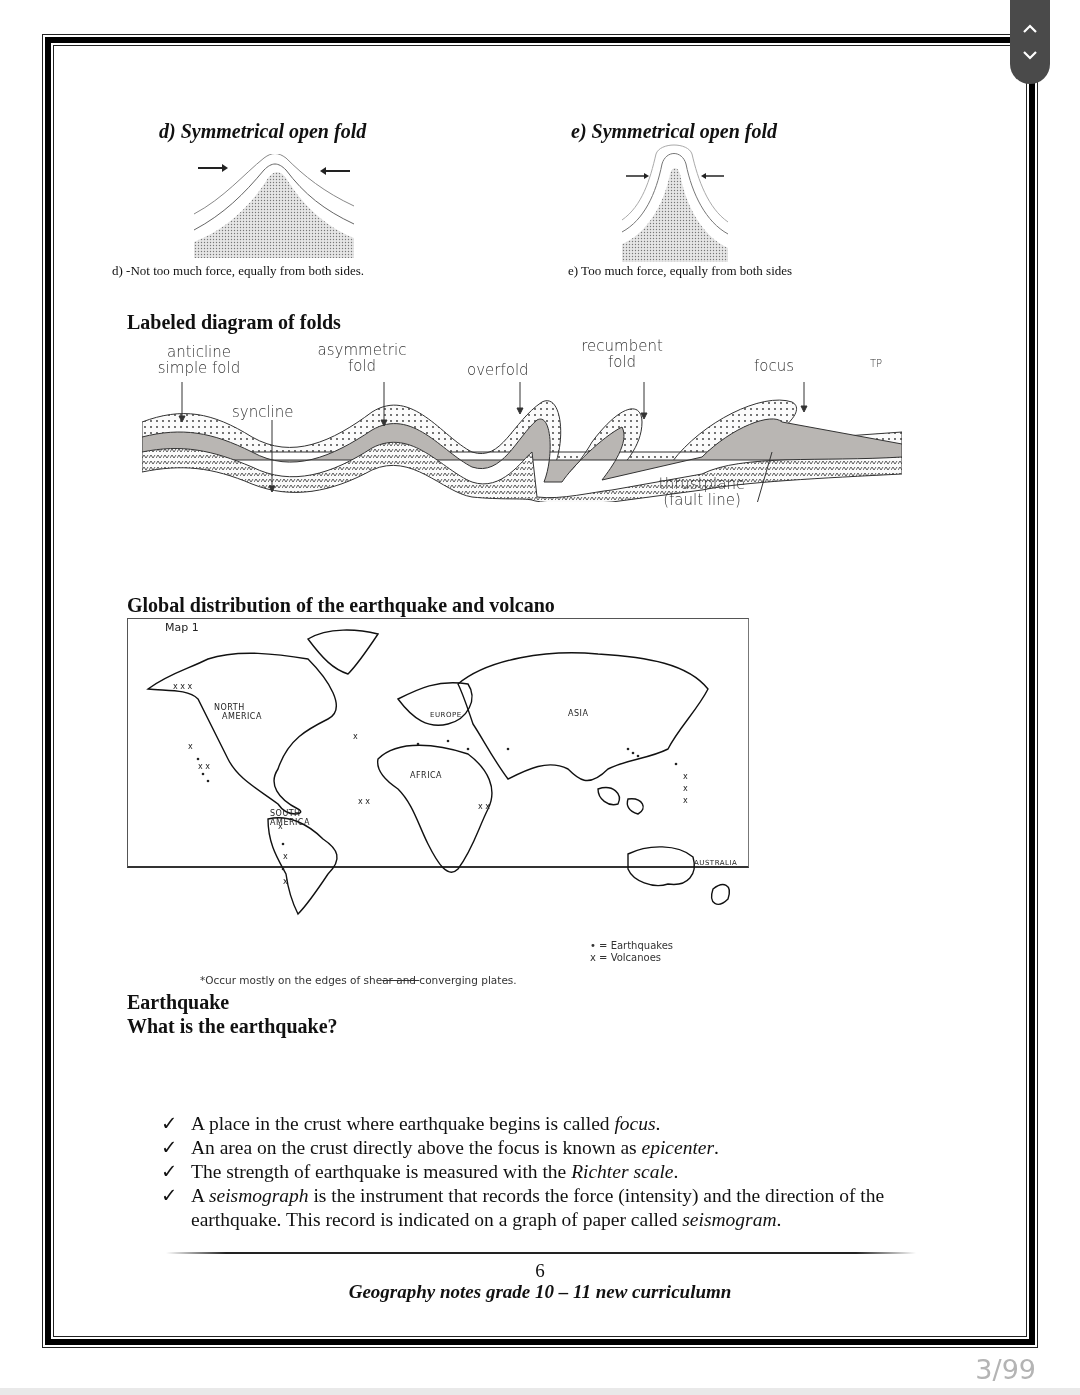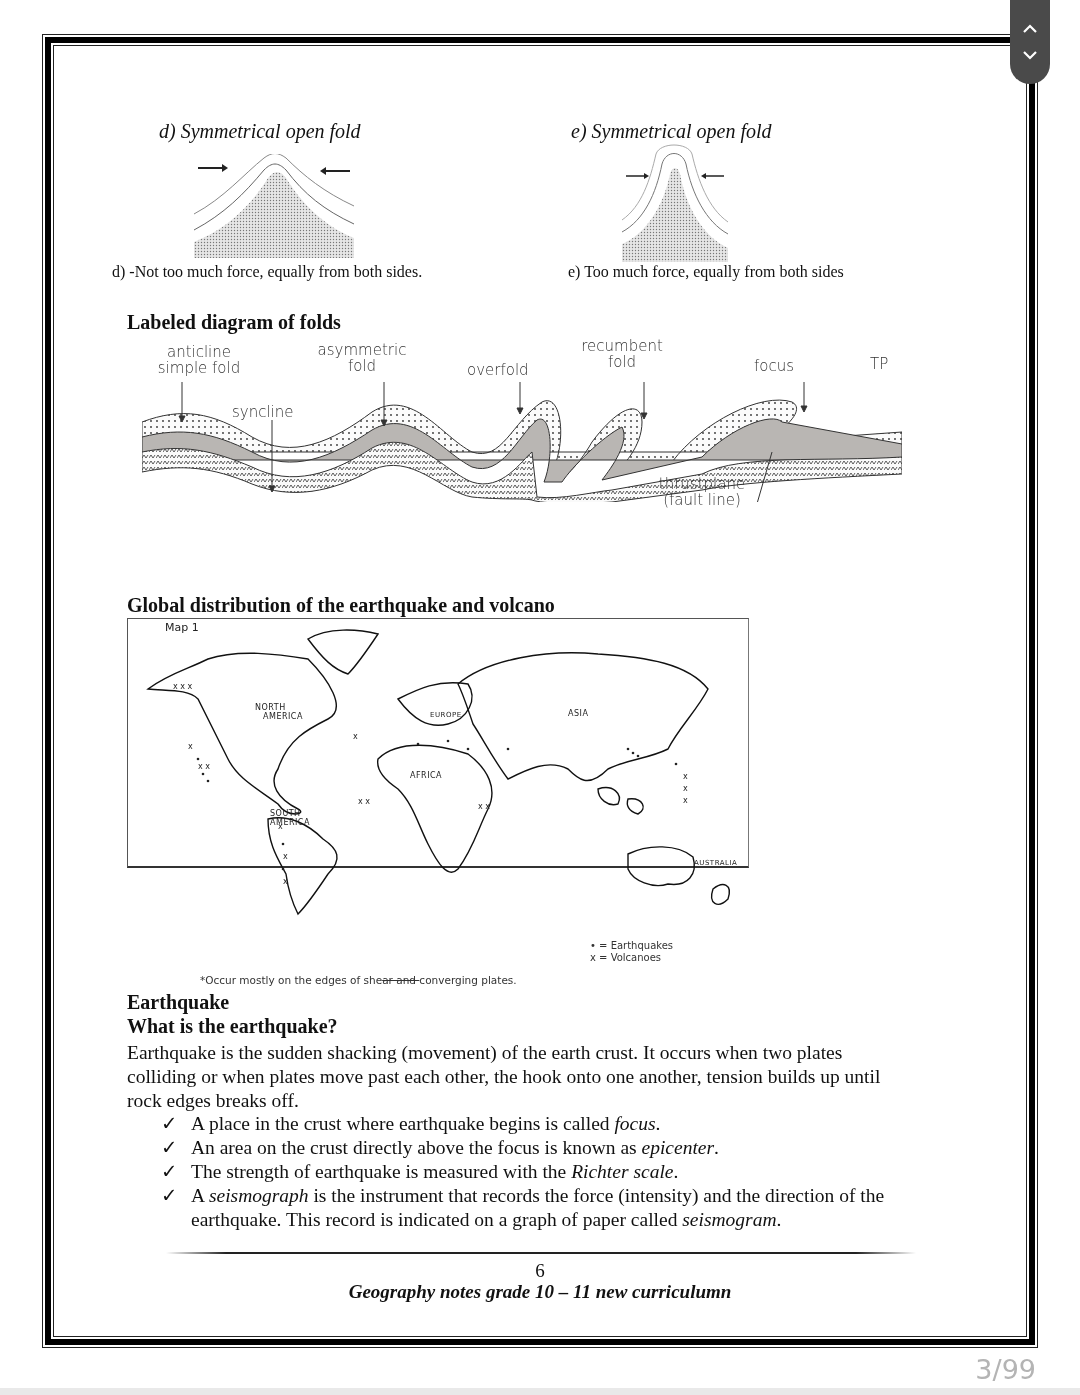--- a/index.html
+++ b/index.html
@@ -14,22 +14,22 @@
   .scroll-pill .chev { width: 24px; height: 22px; display: flex; align-items: center; justify-content: center; cursor: pointer; }
 
   
   .frame-outer { position: absolute; left: 42px; top: 34px; width: 996px; height: 1314px; border: 1px solid #222; }
   .frame-mid { position: absolute; left: 45px; top: 37px; width: 990px; height: 1308px; border: 6px solid #000; }
   .frame-inner { position: absolute; left: 53px; top: 45px; width: 974px; height: 1292px; border: 1px solid #222; }
 
   .page { position: absolute; left: 54px; top: 46px; width: 972px; height: 1290px; }
 
   
-  .fold-title { position: absolute; font-style: italic; font-weight: normal; font-size: 20px; }
-  .fold-caption { position: absolute; font-size: 16px; }
+  .fold-title { position: absolute; font-style: italic; font-weight: bold; font-size: 20px; }
+  .fold-caption { position: absolute; font-size: 13px; }
   .section-heading { position: absolute; font-weight: bold; font-size: 20px; }
 
   .fold-fig { position: absolute; }
   .labeled-fig { position: absolute; left: 88px; top: 296px; width: 760px; height: 180px; }
   .fig-label { position: absolute; font-family: "DejaVu Sans", sans-serif; font-size: 15px; color: #333; text-align: center; line-height: 16px; font-weight: 300; }
 
   .map-box { position: absolute; left: 73px; top: 572px; width: 622px; height: 250px; border-top: 1px solid #555; border-left: 1px solid #555; border-bottom: 2px solid #333; border-right: 1px solid #777; }
   .map-label { position: absolute; font-family: "DejaVu Sans", sans-serif; font-size: 11px; color: #222; }
   .continent { position: absolute; font-family: "DejaVu Sans", sans-serif; font-size: 8px; color: #222; letter-spacing: 0.5px; text-transform: uppercase; line-height: 9px; }
   .legend { position: absolute; left: 536px; top: 894px; font-family: "DejaVu Sans", sans-serif; font-size: 10px; color: #333; line-height: 12px; }
@@ -130,21 +130,21 @@
     <div class="fig-label" style="left:170px; top:0; width:100px;">
       <div>asymmetric</div>
       <div>fold</div>
     </div>
     <div class="fig-label" style="left:325px; top:20px;">overfold</div>
     <div class="fig-label" style="left:430px; top:-4px; width:100px;">
       <div>recumbent</div>
       <div>fold</div>
     </div>
     <div class="fig-label" style="left:612px; top:16px;">focus</div>
-    <div class="fig-label" style="left:728px; top:14px; font-size:15px;">TP</div>
+    <div class="fig-label" style="left:728px; top:14px; font-size:10px;">TP</div>
     <div class="fig-label" style="left:500px; top:134px; width:120px;">
       <div>thrustplane</div>
       <div>(fault line)</div>
     </div>
   </div>
 
   <div class="section-heading" style="left:73px; top:548px;">Global distribution of the earthquake and volcano</div>
 
   <div class="map-box">
     <div class="map-label" style="left:37px; top:2px;">Map 1</div>
@@ -192,21 +192,21 @@
         <circle cx="290" cy="125" r="1.3"></circle>
           <circle cx="320" cy="122" r="1.3"></circle>
           <circle cx="340" cy="130" r="1.3"></circle>
         <circle cx="380" cy="130" r="1.3"></circle>
           <circle cx="500" cy="130" r="1.3"></circle>
           <circle cx="505" cy="134" r="1.3"></circle>
         <circle cx="510" cy="137" r="1.3"></circle>
           <circle cx="548" cy="145" r="1.3"></circle>
       </g>
     </svg>
-    <div class="continent" style="left:86px; top:84px;margin-left:41px;">
+    <div class="continent" style="left:86px; top:84px;">
       <div>North</div>
       <div style="margin-left:8px;">America</div>
     </div>
     <div class="continent" style="left:142px; top:190px;">
       <div>South</div>
       <div>America</div>
     </div>
     <div class="continent" style="left:302px; top:92px; font-size:7px;">Europe</div>
     <div class="continent" style="left:282px; top:152px;">Africa</div>
     <div class="continent" style="left:440px; top:90px;">Asia</div>
@@ -216,25 +216,20 @@
   <div class="legend">
     <div>• = Earthquakes</div>
     <div>x = Volcanoes</div>
   </div>
   <div class="map-note">
     <span>*Occur mostly on the edges of she</span><span class="strike">ar and </span><span>converging plates.</span>
   </div>
 
   <div class="section-heading" style="left:73px; top:945px;">Earthquake</div>
   <div class="section-heading" style="left:73px; top:969px;">What is the earthquake?</div>
-  <div class="body-text" style="top:995px;">
-    <div>Earthquake is the sudden shacking (movement) of the earth crust. It occurs when two plates</div>
-    <div>colliding or when plates move past each other, the hook onto one another, tension builds up until</div>
-    <div>rock edges breaks off.</div>
-  </div>
 
   <ul class="bullets">
     <li>
       <span class="check">✓</span>
       <span>A place in the crust where earthquake begins is called </span><em>focus</em><span>.</span>
     </li>
     <li>
       <span class="check">✓</span>
       <span>An area on the crust directly above the focus is known as </span><em>epicenter</em><span>.</span>
     </li>

